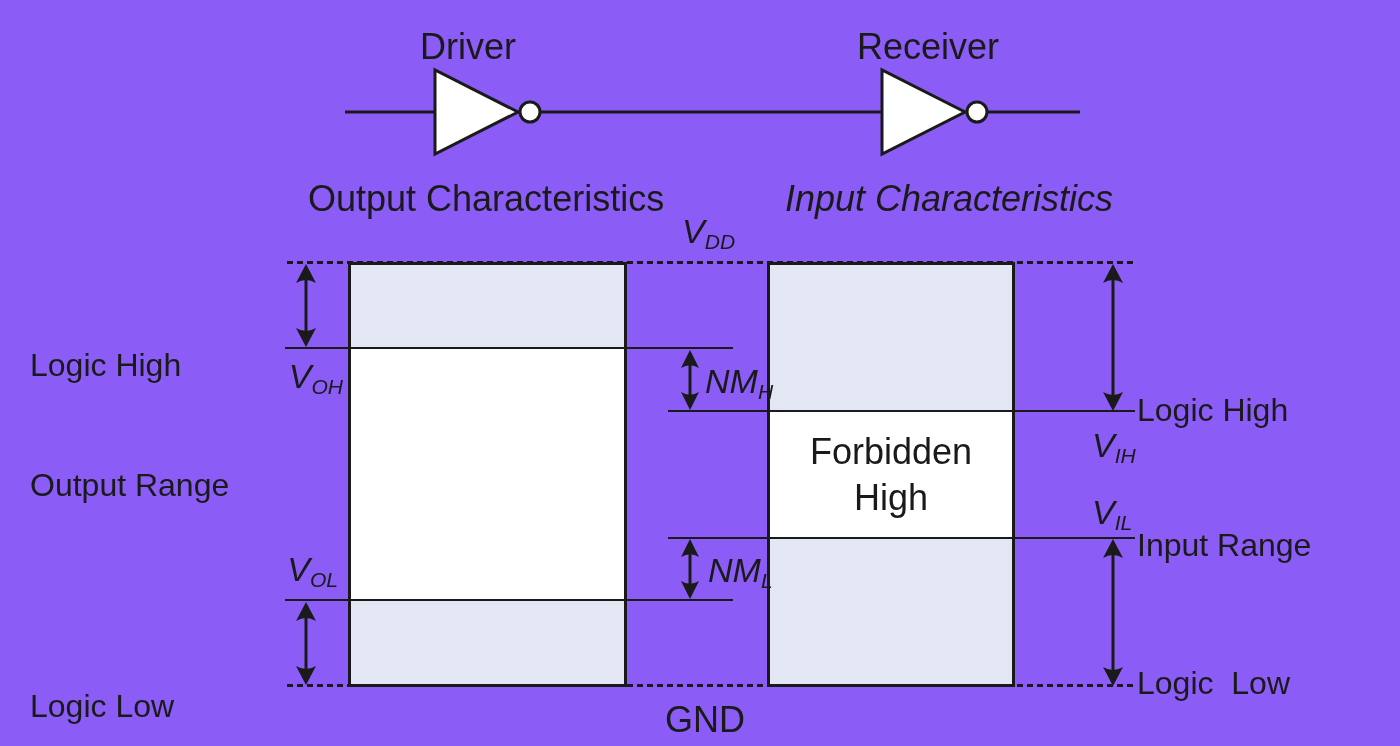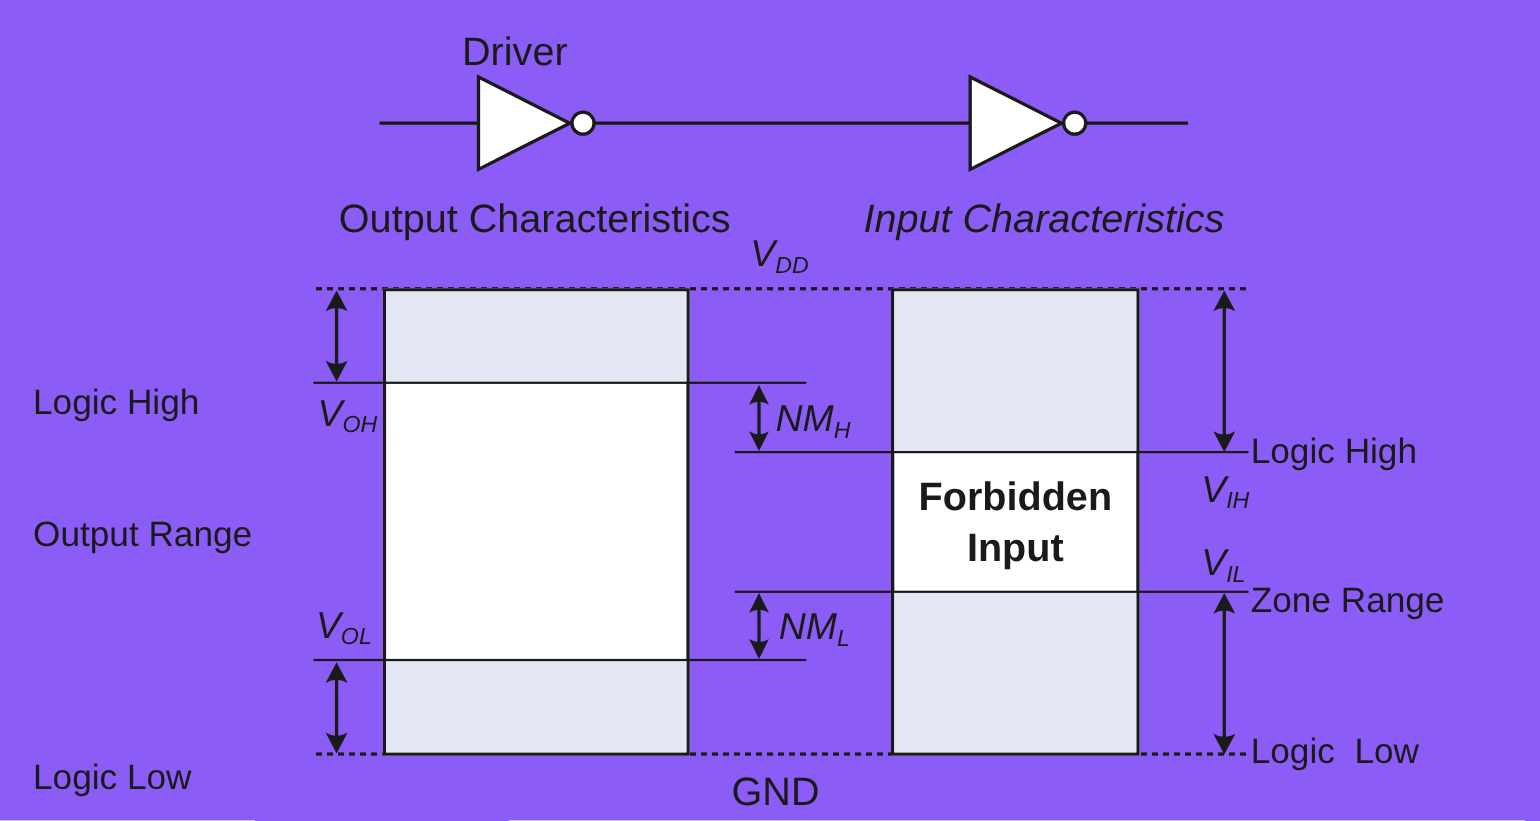--- a/index.html
+++ b/index.html
@@ -13,21 +13,21 @@
   
   .dotted{
     height:3px;z-index:0;
     background:repeating-linear-gradient(90deg,#1a1a1a 0 6px,transparent 6px 10px);
   }
   #rail-vdd{left:287px;top:261px;width:849px;}
   #rail-gnd{left:287px;top:684px;width:849px;}
   
   .cbox{border:3px solid #1a1a1a;background:#fff;box-sizing:border-box;z-index:1;}
   #outbox{left:348px;top:262px;width:279px;height:425px;}
-  #inbox {left:810px;top:262px;width:226px;height:425px;font-weight:bold;}
+  #inbox {left:767px;top:262px;width:248px;height:425px;}
   .shade{position:absolute;left:0;right:0;}
   
   .lvl{height:2px;background:#1a1a1a;z-index:2;}
   
   .varrow{z-index:3;overflow:visible;}
   .varrow path{fill:#1a1a1a;}
   .varrow line{stroke:#1a1a1a;stroke-width:3;}
   
   .lbl{font-size:36px;line-height:1;z-index:4;white-space:pre;}
   .ctr{text-align:center;}
@@ -51,40 +51,41 @@
     <line class="wire" x1="15" y1="52" x2="105" y2="52"></line>
     <polygon class="gate" points="105,10 105,94 188,52"></polygon>
     <circle class="gate" cx="200" cy="52" r="10"></circle>
     <line class="wire" x1="211" y1="52" x2="552" y2="52"></line>
     <polygon class="gate" points="552,10 552,94 635,52"></polygon>
     <circle class="gate" cx="647" cy="52" r="10"></circle>
     <line class="wire" x1="658" y1="52" x2="750" y2="52"></line>
   </svg>
 
   <div class="abs lbl ctr" style="left:368px;top:29px;width:200px;">Driver</div>
+  <div class="abs lbl ctr" style="left:828px;top:29px;width:200px;">Receiver</div>
 
   <div class="abs lbl ctr" style="left:308px;top:181px;width:350px;">Output Characteristics</div>
   <div class="abs lbl ctr" style="left:774px;top:181px;width:350px;font-style:italic;">Input Characteristics</div>
 
   <div class="abs vlab" style="left:682px;top:214px;"><span>V</span><span class="sb">DD</span></div>
   <div id="rail-vdd" class="abs dotted"></div>
   <div id="rail-gnd" class="abs dotted"></div>
   <div class="abs lbl ctr" style="left:630px;top:702px;width:150px;">GND</div>
 
   <div id="outbox" class="abs cbox">
     <div class="shade" style="top:0;height:83px;background:#e2e7f3;"></div>
     <div class="shade" style="bottom:0;height:84px;background:#e2e7f3;"></div>
   </div>
 
   <div id="inbox" class="abs cbox">
     <div class="shade" style="top:0;height:146px;background:#e2e7f3;"></div>
     <div class="shade" style="bottom:0;height:146px;background:#e2e7f3;"></div>
     <div id="forbidden" class="abs ctr">
       <div>Forbidden</div>
-      <div>Input</div>
+      <div>High</div>
     </div>
   </div>
 
   <div class="abs lvl" style="left:285px;top:347px;width:448px;"></div>
   <div class="abs lvl" style="left:285px;top:599px;width:448px;"></div>
   <div class="abs lvl" style="left:668px;top:410px;width:467px;"></div>
   <div class="abs lvl" style="left:668px;top:537px;width:467px;"></div>
 
   <div class="abs vlab" style="left:253px;top:359px;width:90px;text-align:right;"><span>V</span><span class="sb">OH</span></div>
   <div class="abs vlab" style="left:250px;top:552px;width:88px;text-align:right;"><span>V</span><span class="sb">OL</span></div>
@@ -97,21 +98,21 @@
   <div class="abs range" style="left:30px;top:265px;">
     <div>Logic High</div>
     <div>Output Range</div>
   </div>
   <div class="abs range" style="left:30px;top:606px;">
     <div>Logic Low</div>
     
   </div>
   <div class="abs range range-r" style="left:1137px;top:298px;">
     <div>Logic High</div>
-    <div>Zone Range</div>
+    <div>Input Range</div>
   </div>
   <div class="abs range range-r" style="left:1137px;top:571px;">
     <div>Logic  Low</div>
     
   </div>
 
   <svg class="abs varrow" style="left:295px;top:263px;" width="22" height="85">
     <path d="M11,1 L21,20 Q11,14 1,20 Z"></path>
       <path d="M11,84 L21,65 Q11,71 1,65 Z"></path>
     <line x1="11" y1="13" x2="11" y2="72"></line>

